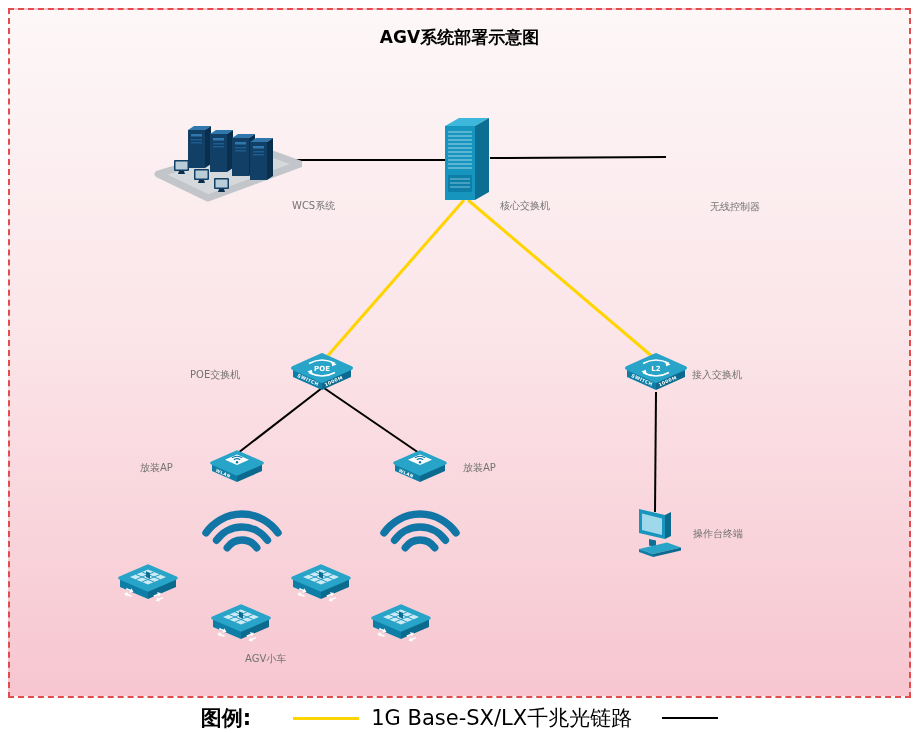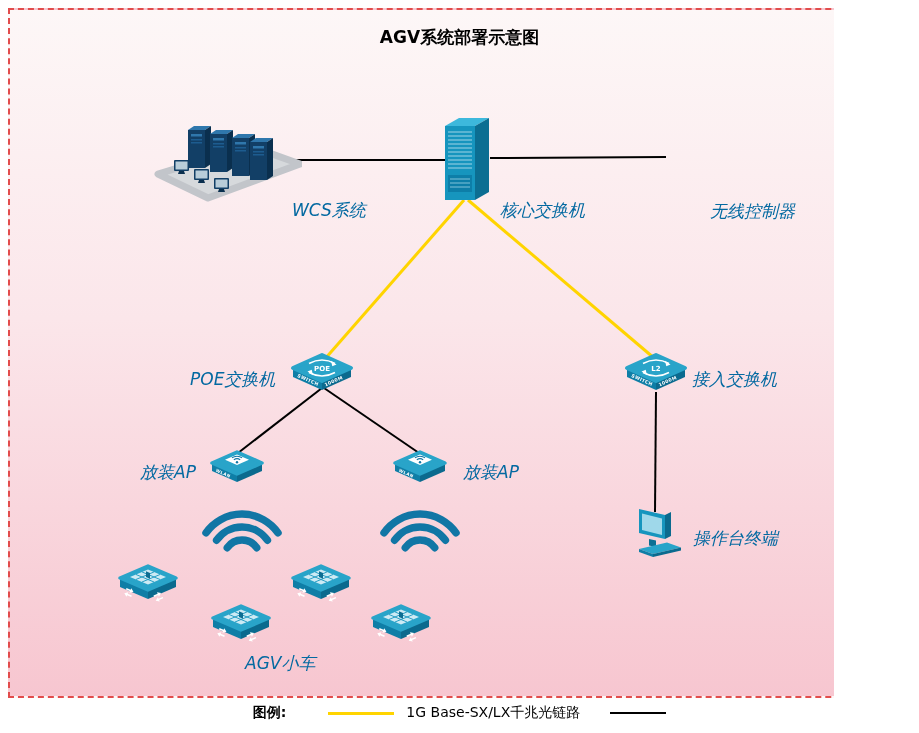--- a/index.html
+++ b/index.html
@@ -1,35 +1,35 @@
 <!DOCTYPE html>
 <html><head>
 <meta charset="utf-8">
 <style>
   * { margin:0; padding:0; box-sizing:border-box; }
   html,body { width:919px; height:733px; background:#fff;
     font-family:"DejaVu Sans","Liberation Sans",sans-serif; }
-  .canvas { position:relative; width:834px; height:733px; background:#fff; overflow:hidden; }
+  .canvas { position:relative; width:919px; height:733px; background:#fff; overflow:hidden; }
   .diagram-area { position:absolute; left:8px; top:8px; width:903px; height:690px;
     border:2px dashed #e24c4c;
     background:linear-gradient(180deg,#fdf7f7 0%,#fbe6ea 45%,#f7c6d0 100%); }
   .page-title { position:absolute; left:0; top:26px; width:919px; text-align:center;
     font-size:17px; font-weight:bold; color:#000; }
   .links-svg { position:absolute; left:0; top:0; pointer-events:none; }
   .fiber-line { stroke:#FFD400; stroke-width:3; }
   .copper-line { stroke:#000; stroke-width:2; }
   .node { position:absolute; }
-  .node-label { position:absolute; font-size:17px; color:#0369a1; white-space:nowrap;font-style:italic; }
+  .node-label { position:absolute; font-size:10px; color:#737373; white-space:nowrap; }
   .ra { text-align:left; }
   .badge { font-size:7px; font-weight:bold; fill:#fff; text-anchor:middle; }
   .badge-ac { font-size:9.5px; font-weight:bold; fill:#fff; text-anchor:middle; }
   .tag-txt { font-size:6.5px; font-weight:bold; fill:#fff; text-anchor:middle; }
   .face-txt { font-size:4.6px; font-weight:bold; fill:#fff; letter-spacing:0.4px; }
   .legend { position:absolute; left:0; top:704px; width:919px; display:flex;
-    align-items:center; justify-content:center; font-size:14px; color:#000; }
+    align-items:center; justify-content:center; font-size:21px; color:#000; }
   .legend-title { font-weight:bold; margin-right:42px; }
   .swatch { display:inline-block; }
   .fiber-swatch { width:66px; height:3px; background:#FFD400; }
   .copper-swatch { width:56px; height:2px; background:#000; margin-left:30px; }
   .legend-label { margin-left:12px; }
 </style>
 </head>
 <body>
 
 <div class="canvas">

